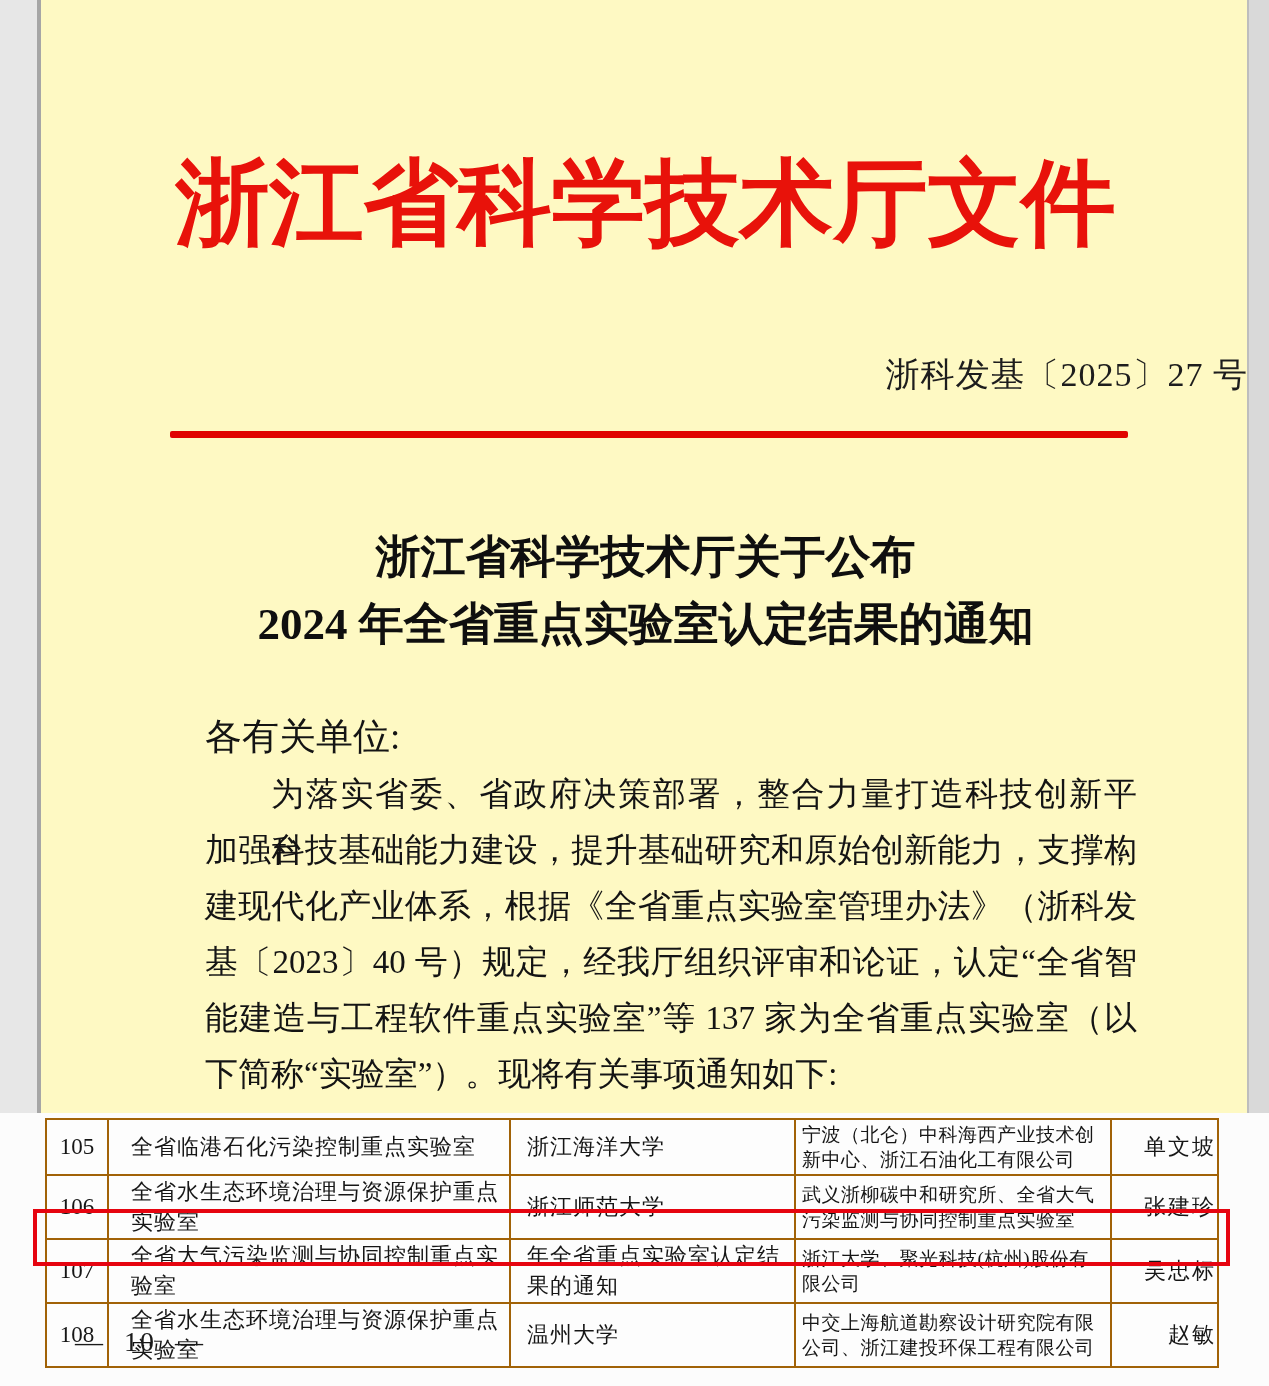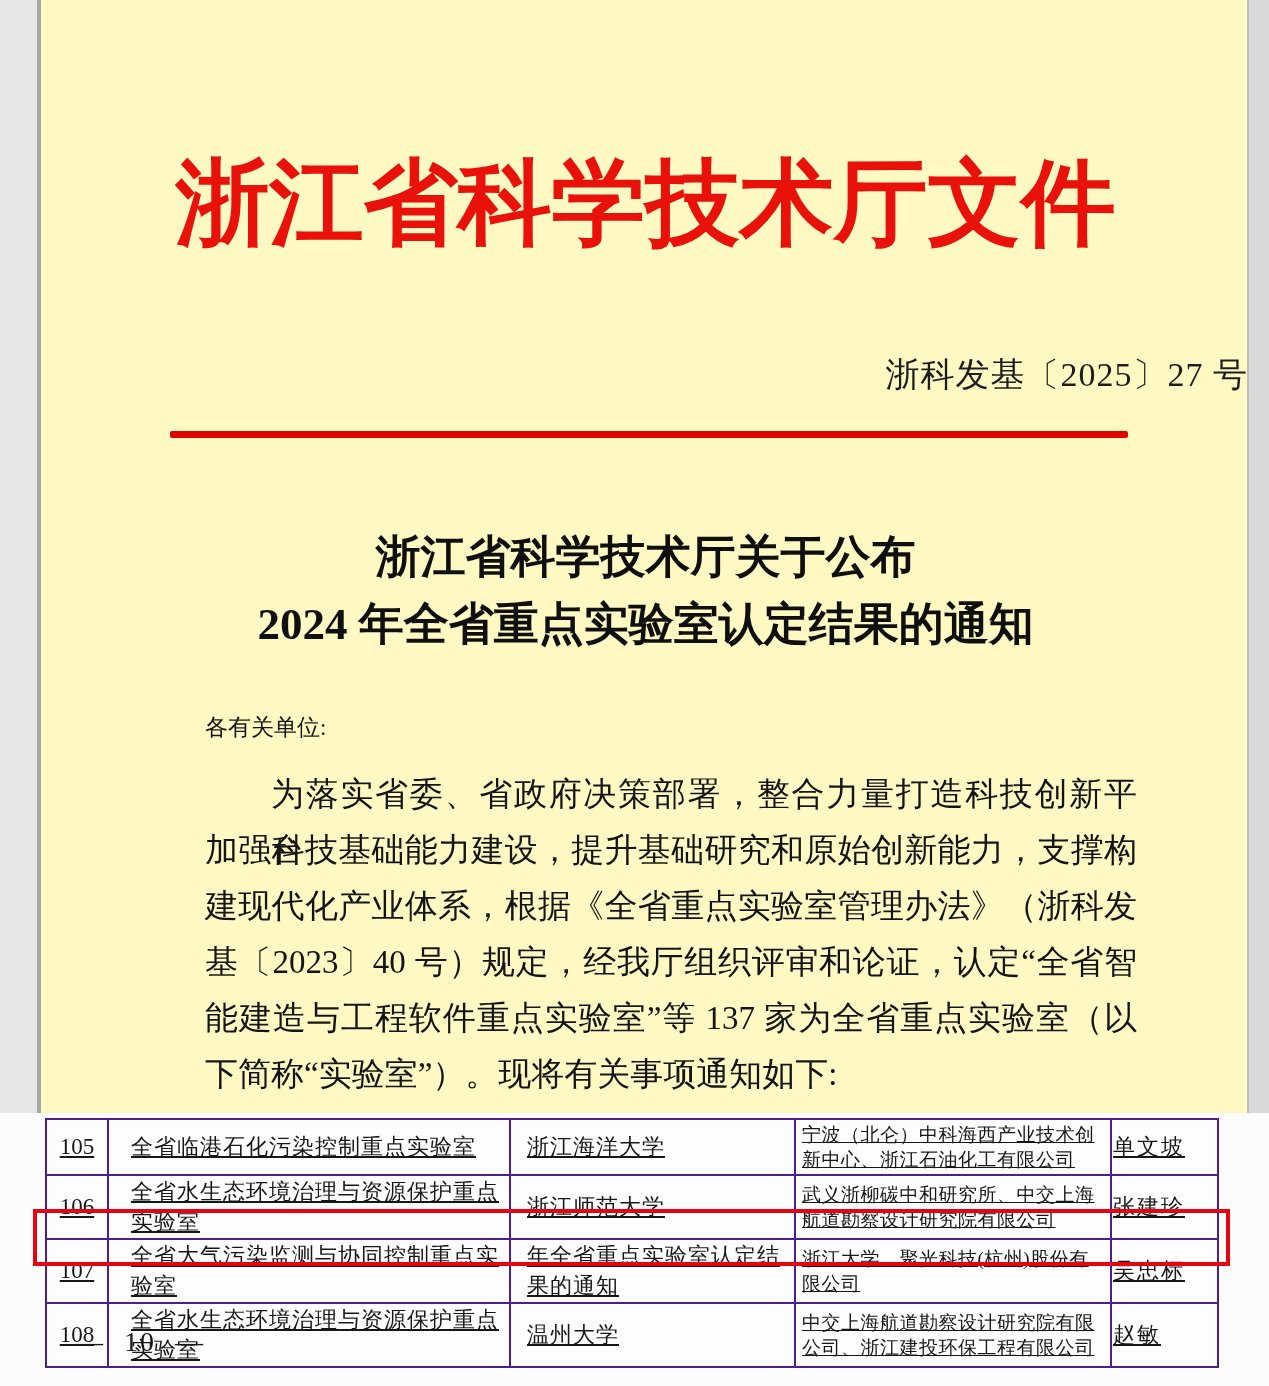--- a/index.html
+++ b/index.html
@@ -34,48 +34,48 @@
     position:absolute; left:170px; top:431px; width:958px; height:7px;
     background:#e00400; border-radius:2px;
   }
   .notice-title {
     position:absolute; left:43px; width:1205px; text-align:center;
     font-weight:700; font-size:45px; color:#0f0f0f; white-space:nowrap;
   }
   .t1 { top:527px; }
   .t2 { top:594px; }
   .salutation {
-    position:absolute; left:205px; top:712px; font-size:23px; color:#141414;
+    position:absolute; left:205px; top:712px; font-size:37px; color:#141414;
   }
   .body-block {
     position:absolute; left:205px; top:766px; width:932px;
     font-size:33px; color:#141414;
   }
   .bline { height:56px; line-height:56px; white-space:nowrap; }
   .just  { white-space:normal; text-align:justify; text-align-last:justify; }
   .indent{ padding-left:66px; }
   
   .table-section {
     position:absolute; left:0; top:1113px; width:1269px; height:273px;
     background:#fcfcfc;
   }
   table.results {
     position:absolute; left:45px; top:5px; width:1172px;
     border-collapse:collapse; table-layout:fixed; background:#fdfdfd;
   }
   table.results td {
-    border:2px solid #4c1d95; vertical-align:middle;
-    overflow:hidden; box-sizing:border-box;text-decoration:underline;
+    border:2px solid #a16207; vertical-align:middle;
+    overflow:hidden; box-sizing:border-box;
   }
   tr.r-a { height:48px; } tr.r-b { height:50px; } tr.r-c { height:48px; } tr.r-d { height:48px; }
   .c-no   { text-align:center; font-size:23px; }
   .c-lab  { padding-left:22px; font-size:22px; letter-spacing:1px; }
   .c-inst { padding-left:16px; font-size:22px; letter-spacing:1px; }
   .c-part { padding:2px 2px 2px 6px; font-size:19px; line-height:25px; letter-spacing:0.5px; }
-  .c-dir  { text-align:left; font-size:22px; letter-spacing:2px; }
+  .c-dir  { text-align:right; font-size:22px; letter-spacing:2px; }
   .highlight-box {
     position:absolute; left:33px; top:1209px; width:1197px; height:57px;
     border:4px solid #e60410; box-sizing:border-box; pointer-events:none;
   }
   .page-number {
     position:absolute; left:75px; top:1326px;
     font-size:28px; letter-spacing:2px; word-spacing:10px; color:#1a1a1a;
   }
 </style>
 </head>
@@ -120,21 +120,21 @@
           <td class="c-no">105</td>
           <td class="c-lab">全省临港石化污染控制重点实验室</td>
           <td class="c-inst">浙江海洋大学</td>
           <td class="c-part">宁波（北仑）中科海西产业技术创新中心、浙江石油化工有限公司</td>
           <td class="c-dir">单文坡</td>
         </tr>
         <tr class="r-b">
           <td class="c-no">106</td>
           <td class="c-lab">全省水生态环境治理与资源保护重点实验室</td>
           <td class="c-inst">浙江师范大学</td>
-          <td class="c-part">武义浙柳碳中和研究所、中交上海航道勘察设计研究院有限公司</td>
+          <td class="c-part">武义浙柳碳中和研究所、全省大气污染监测与协同控制重点实验室</td>
           <td class="c-dir">张建珍</td>
         </tr>
         <tr class="r-c">
           <td class="c-no">107</td>
           <td class="c-lab">全省大气污染监测与协同控制重点实验室</td>
           <td class="c-inst">年全省重点实验室认定结果的通知</td>
           <td class="c-part">浙江大学、聚光科技(杭州)股份有限公司</td>
           <td class="c-dir">吴忠标</td>
         </tr>
         <tr class="r-d">

